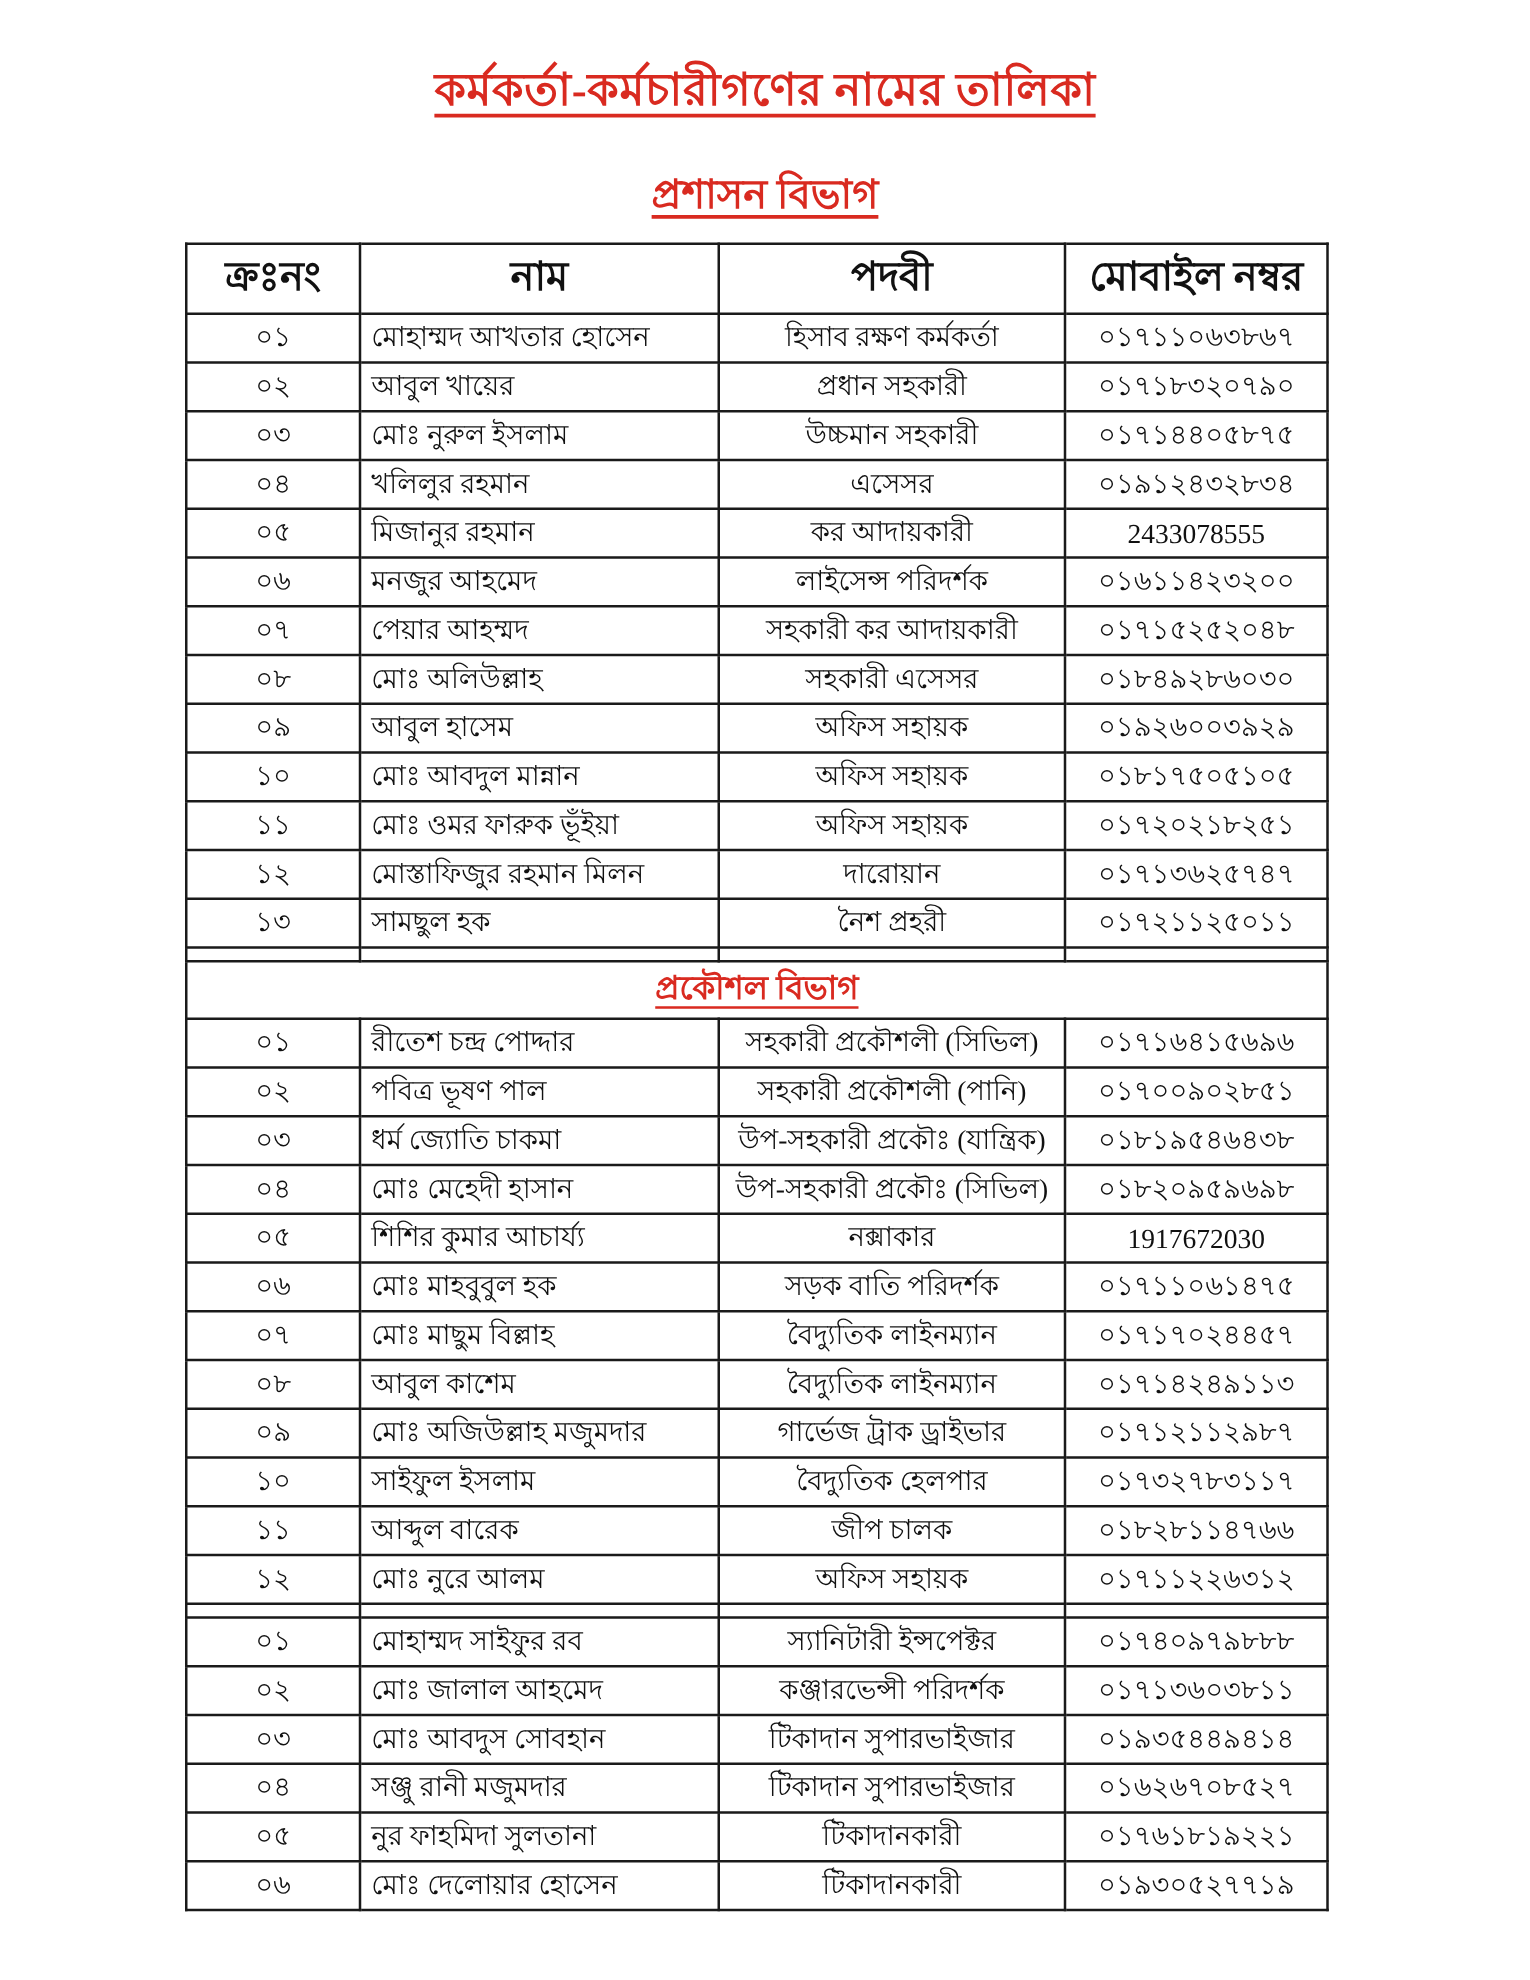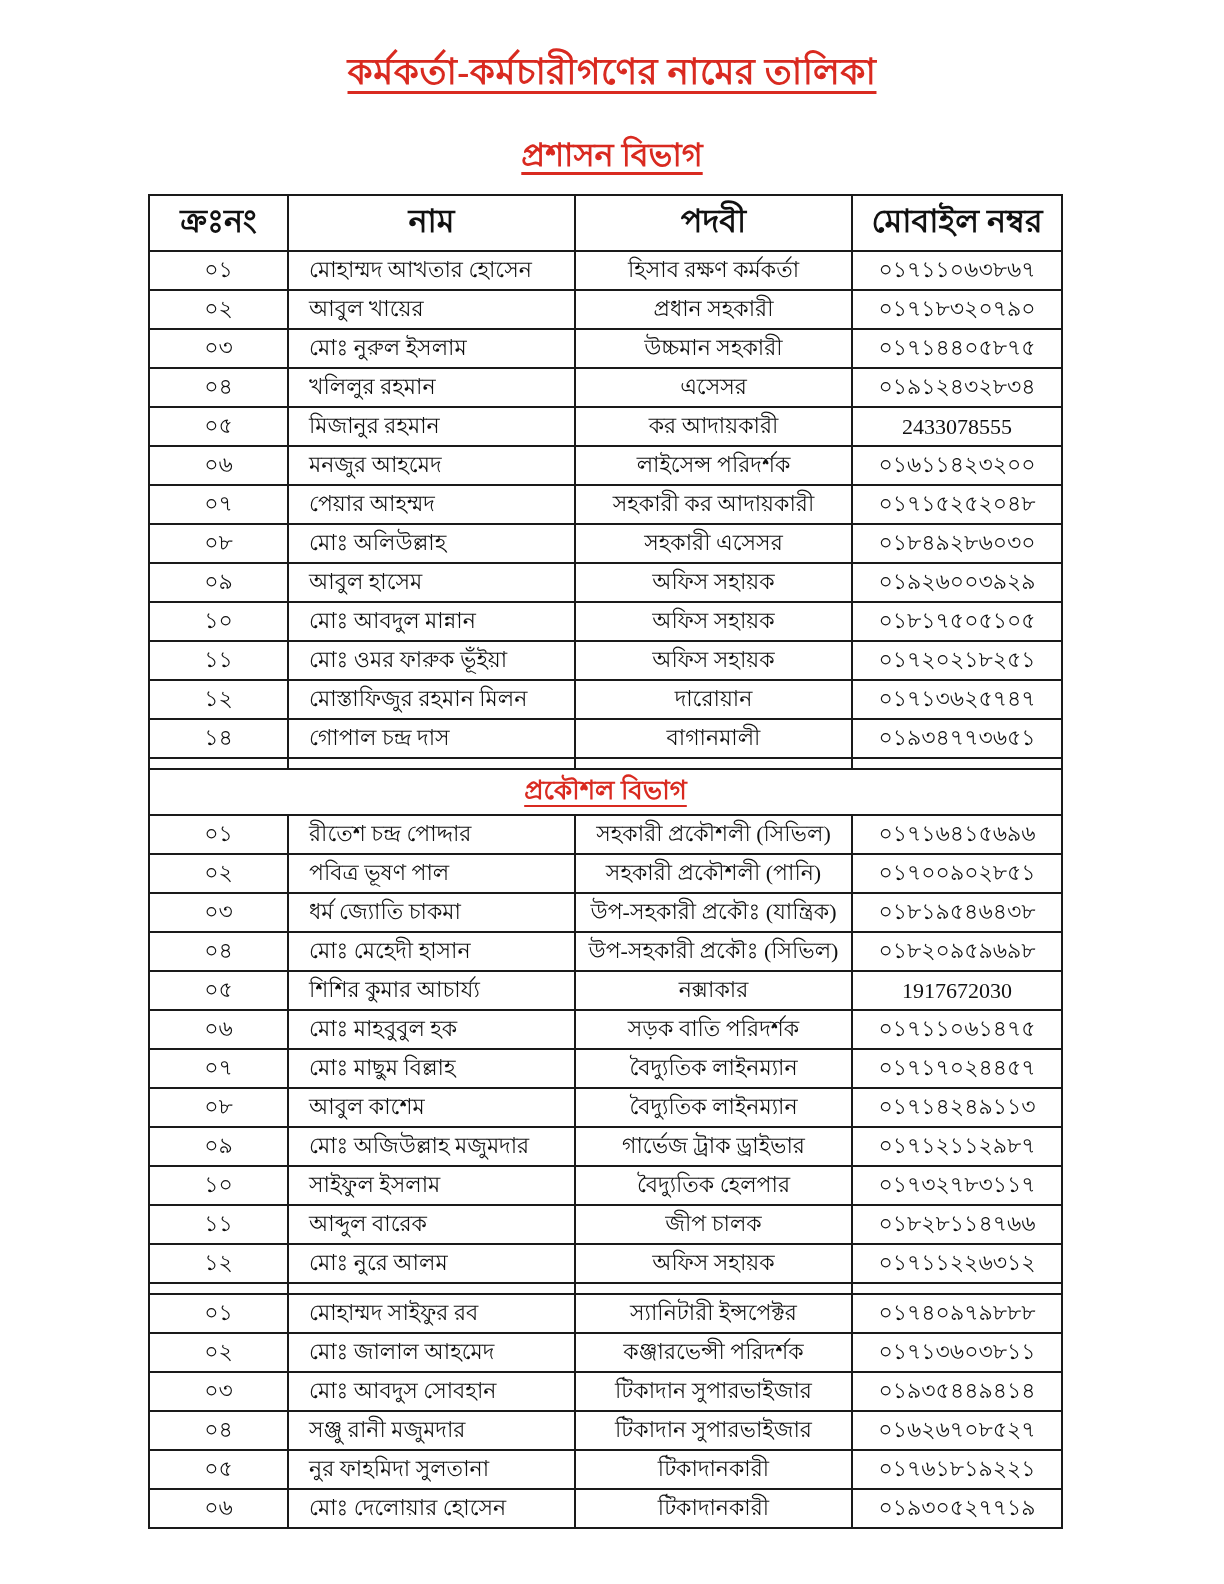--- a/index.html
+++ b/index.html
@@ -59,21 +59,21 @@
     height: 40px;
     text-align: center;
   }
   .staff-table td {
     font-size: 22px;
     height: 36px;
     text-align: center;
   }
   .staff-table td.col-name {
     text-align: left;
-    padding-left: 20px;
+    padding-left: 8px;
   }
   .staff-table tr.spacer-row td {
     height: 11px;
   }
   .staff-table tr.section-row td {
     height: 44px;
     text-align: center;
     margin-left: 44px;
   }
   .staff-table tr.section-row .section-title {
@@ -179,24 +179,24 @@
           <td>অফিস সহায়ক</td>
           <td>০১৭২০২১৮২৫১</td>
         </tr>
         <tr class="data-row">
           <td>১২</td>
           <td class="col-name">মোস্তাফিজুর রহমান মিলন</td>
           <td>দারোয়ান</td>
           <td>০১৭১৩৬২৫৭৪৭</td>
         </tr>
         <tr class="data-row">
-          <td>১৪</td>
-          <td class="col-name">গোপাল চন্দ্র দাস</td>
-          <td>বাগানমালী</td>
-          <td>০১৯৩৪৭৭৩৬৫১</td>
+          <td>১৩</td>
+          <td class="col-name">সামছুল হক</td>
+          <td>নৈশ প্রহরী</td>
+          <td>০১৭২১১২৫০১১</td>
         </tr>
         <tr class="spacer-row">
           <td></td>
           <td></td>
           <td></td>
           <td></td>
         </tr>
         <tr class="section-row">
           <td colspan="4"><span class="section-title">প্রকৌশল বিভাগ</span></td>
         </tr>

